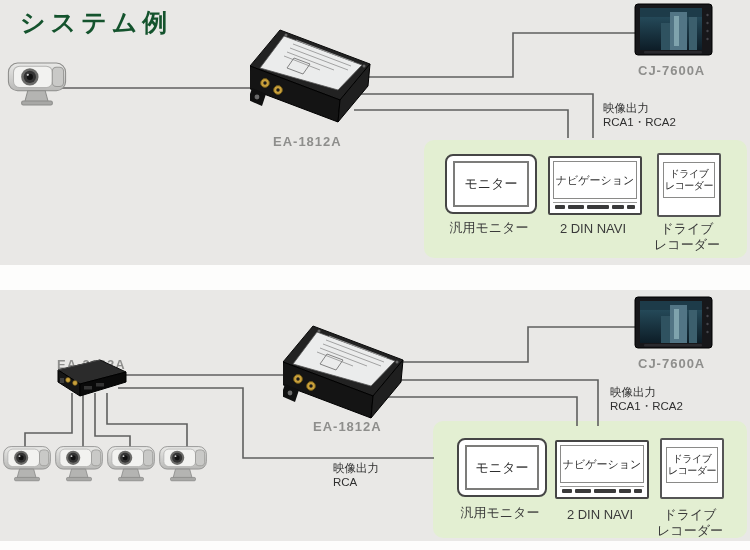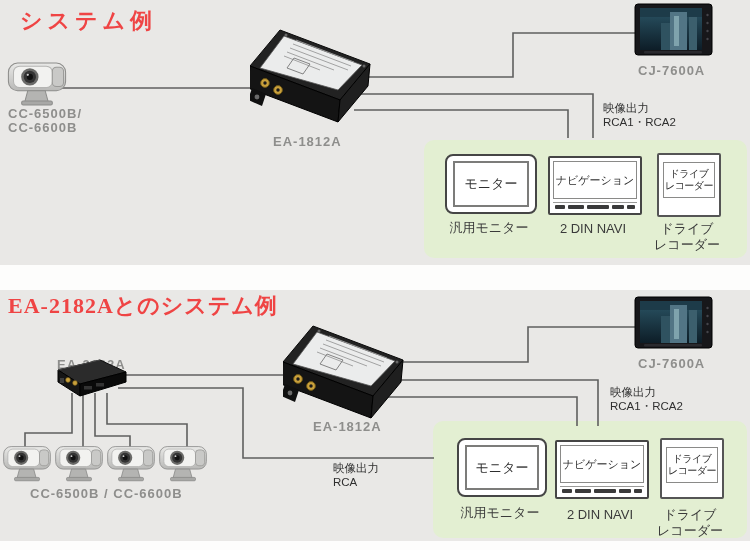--- a/index.html
+++ b/index.html
@@ -1,22 +1,22 @@
 <!DOCTYPE html>
 <html><head>
 <meta charset="utf-8">
 <style>
   html,body{margin:0;padding:0;}
   .stage{position:relative;width:750px;height:550px;background:#fdfdfc;overflow:hidden;
          font-family:"Liberation Sans","DejaVu Sans",sans-serif;}
   .section{position:absolute;left:0;width:750px;background:#e9e8e6;}
   #section-1{top:0;height:265px;}
   #section-2{top:290px;height:251px;}
-  .diagram-title{position:absolute;color:#ef4444;font-family:"Liberation Serif","DejaVu Serif",serif;
-                 font-weight:700;font-size:22px;white-space:nowrap;}
+  .diagram-title{position:absolute;color:#14532d;font-family:"Liberation Serif","DejaVu Serif",serif;
+                 font-weight:700;font-size:25px;white-space:nowrap;}
   #title-1{left:20px;top:6px;letter-spacing:5px;}
   #title-2{left:8px;top:291px;letter-spacing:1px;}
   .model-label{position:absolute;color:#8e8e8c;font-weight:700;font-size:13px;
                letter-spacing:1px;white-space:nowrap;line-height:1.1;}
   .jp-note{position:absolute;color:#2f2f2f;font-size:11.5px;line-height:1.25;white-space:nowrap;}
   .green-panel{position:absolute;background:#e3efd2;border-radius:10px;}
   .dev{position:absolute;background:#fff;}
   .dev-monitor{border:2px solid #454545;border-radius:8px;}
   .dev-monitor .inner{position:absolute;left:6px;top:5px;right:6px;bottom:5px;
       border:2px solid #7c7c7a;display:flex;align-items:center;justify-content:center;
@@ -193,60 +193,54 @@
       <polyline points="386,380 598,380 598,426"></polyline>
       <polyline points="384,397 577,397 577,426"></polyline>
     </g>
   </svg>
 
   <div id="title-1" class="diagram-title">システム例</div>
 
   <svg class="devart" style="left:6px;top:58px;" width="62" height="48" viewBox="0 0 60 47">
       <use href="#icon-camera"></use>
     </svg>
-  <div class="model-label" style="left:8px;top:107px;">
-    <span style="display:block">CC-6500B/</span>
-    <span style="display:block">CC-6600B</span>
-  </div>
 
   <svg class="devart" style="left:250px;top:26px;" width="124" height="104" viewBox="0 0 124 104">
       <use href="#icon-converter"></use>
     </svg>
   <div class="model-label" style="left:273px;top:135px;">EA-1812A</div>
 
   <svg class="devart" style="left:634px;top:2px;" width="80" height="56" viewBox="0 0 80 54">
       <use href="#icon-headunit"></use>
     </svg>
   <div class="model-label" style="left:638px;top:64px;">CJ-7600A</div>
 
   <div class="jp-note" style="left:603px;top:101px;">
     <span style="display:block">映像出力</span>
     <span style="display:block">RCA1・RCA2</span>
   </div>
 
-  <div id="title-2" class="diagram-title">EA-2182Aとのシステム例</div>
 
   <div class="model-label" style="left:57px;top:338px;margin-top:20px;">EA-2182A</div>
   <svg class="devart" style="left:44px;top:356px;" width="84" height="46" viewBox="0 0 84 42">
       <use href="#icon-switcher"></use>
     </svg>
 
   <svg class="devart" style="left:2px;top:442px;" width="50" height="40" viewBox="0 0 60 47">
       <use href="#icon-camera"></use>
     </svg>
   <svg class="devart" style="left:54px;top:442px;" width="50" height="40" viewBox="0 0 60 47">
       <use href="#icon-camera"></use>
     </svg>
   <svg class="devart" style="left:106px;top:442px;" width="50" height="40" viewBox="0 0 60 47">
       <use href="#icon-camera"></use>
     </svg>
   <svg class="devart" style="left:158px;top:442px;" width="50" height="40" viewBox="0 0 60 47">
       <use href="#icon-camera"></use>
     </svg>
-  <div class="model-label" style="left:30px;top:487px;">CC-6500B / CC-6600B</div>
 
   <svg class="devart" style="left:283px;top:322px;" width="124" height="104" viewBox="0 0 124 104">
       <use href="#icon-converter"></use>
     </svg>
   <div class="model-label" style="left:313px;top:420px;">EA-1812A</div>
 
   <svg class="devart" style="left:634px;top:295px;" width="80" height="56" viewBox="0 0 80 54">
       <use href="#icon-headunit"></use>
     </svg>
   <div class="model-label" style="left:638px;top:357px;">CJ-7600A</div>

